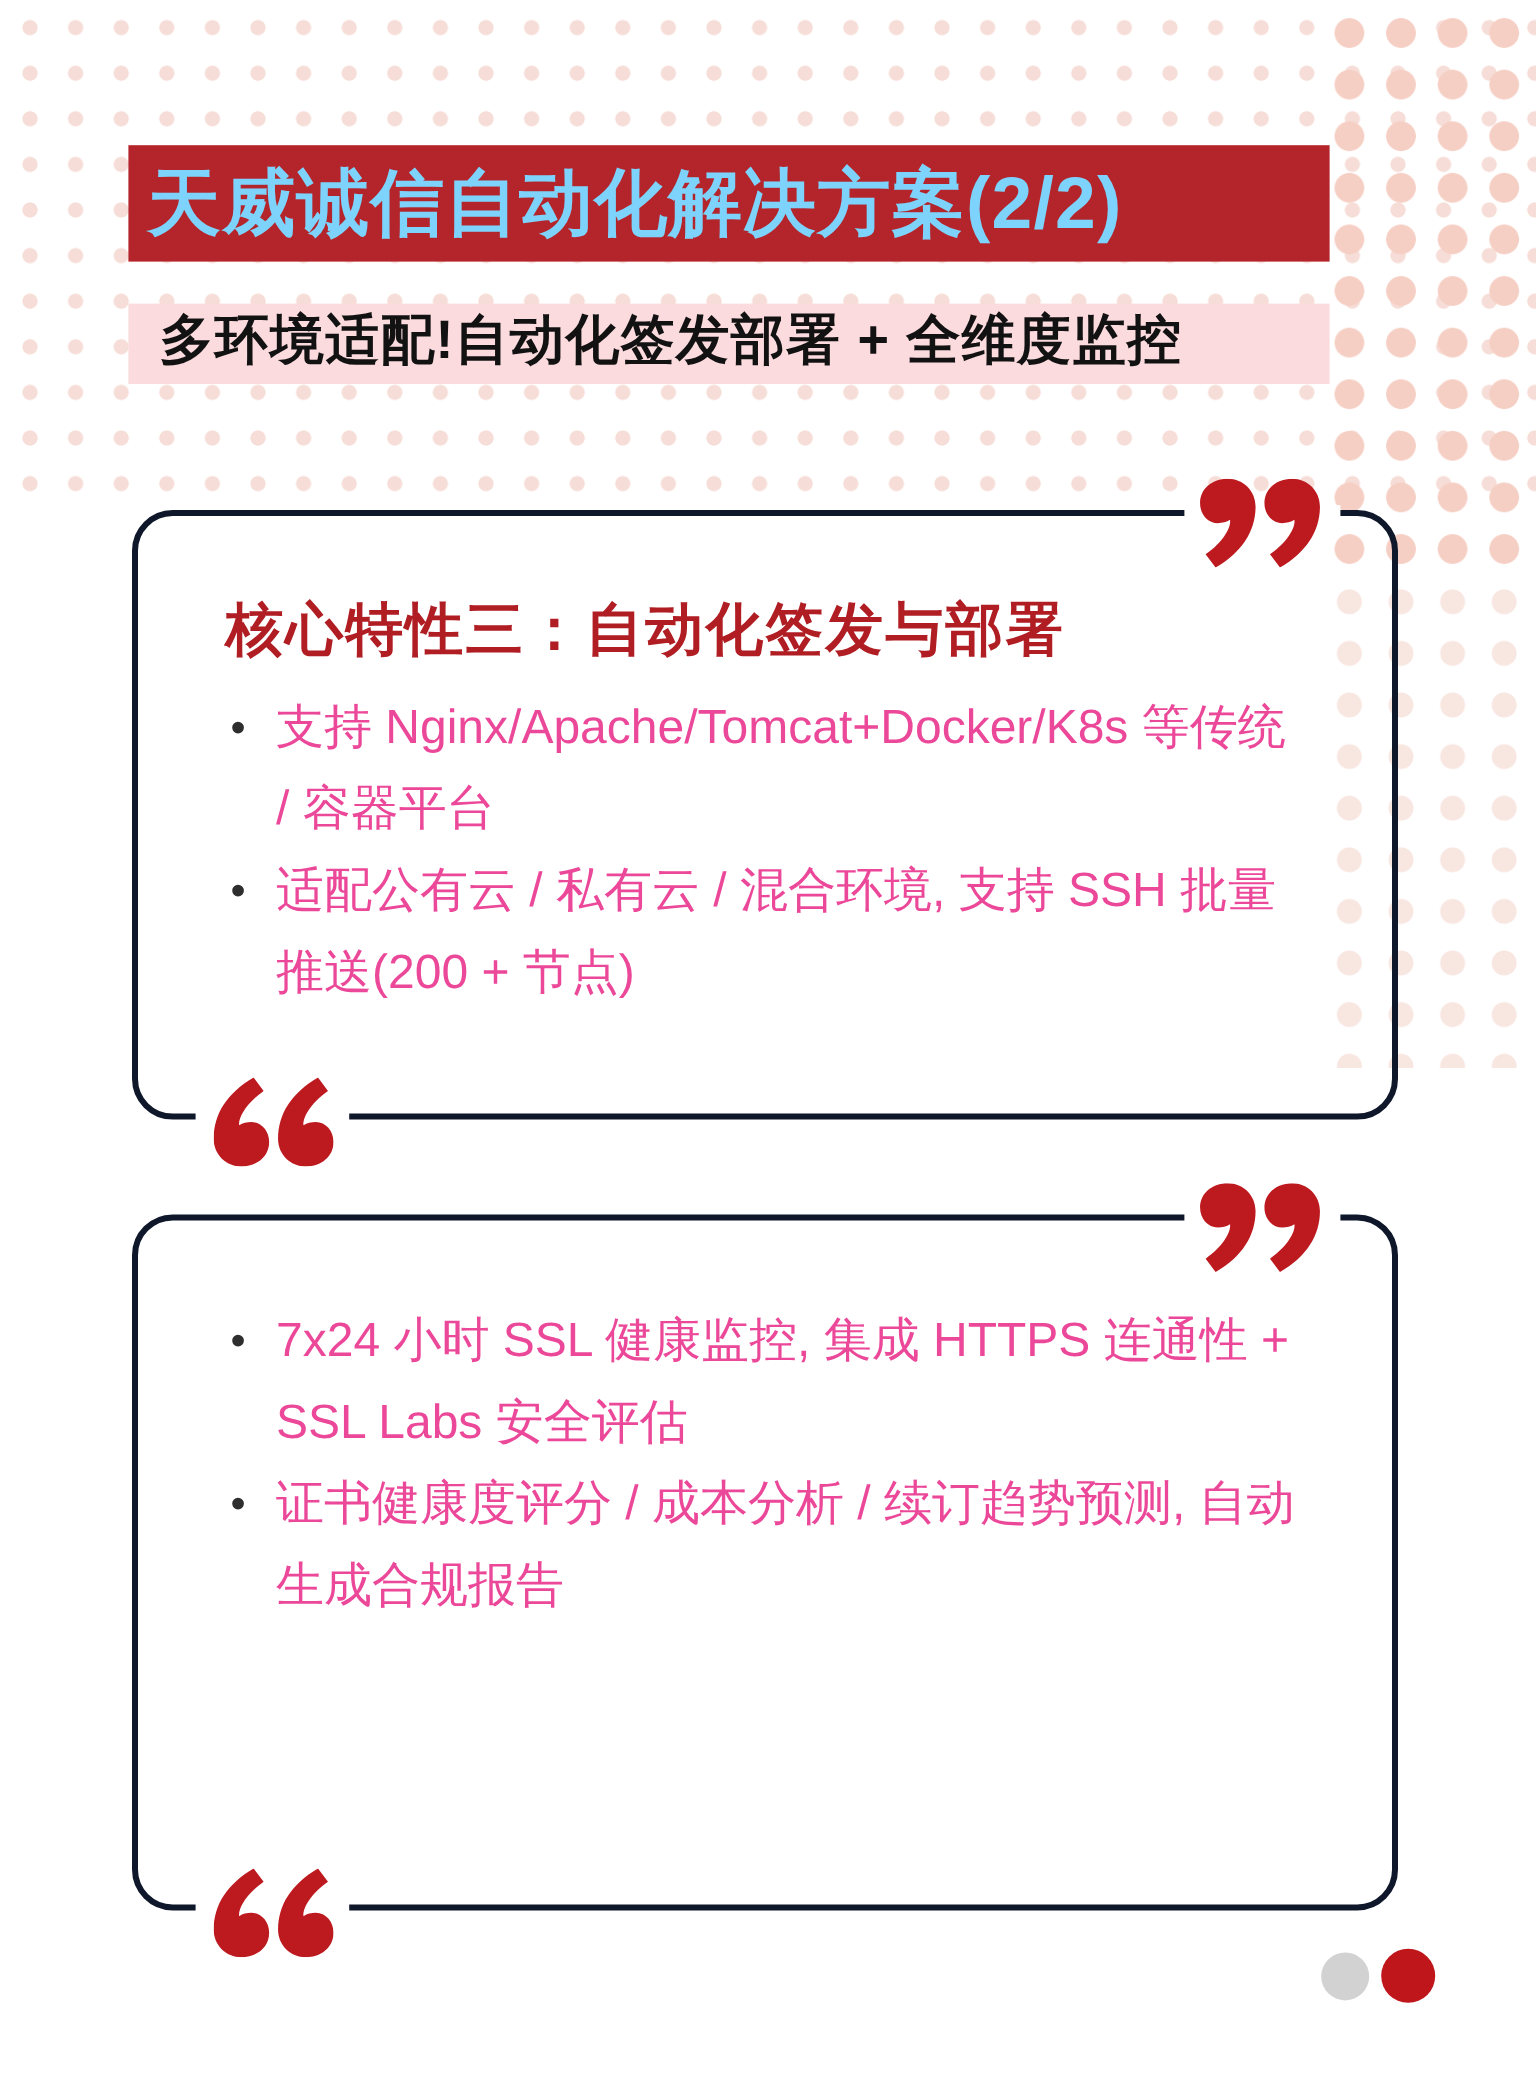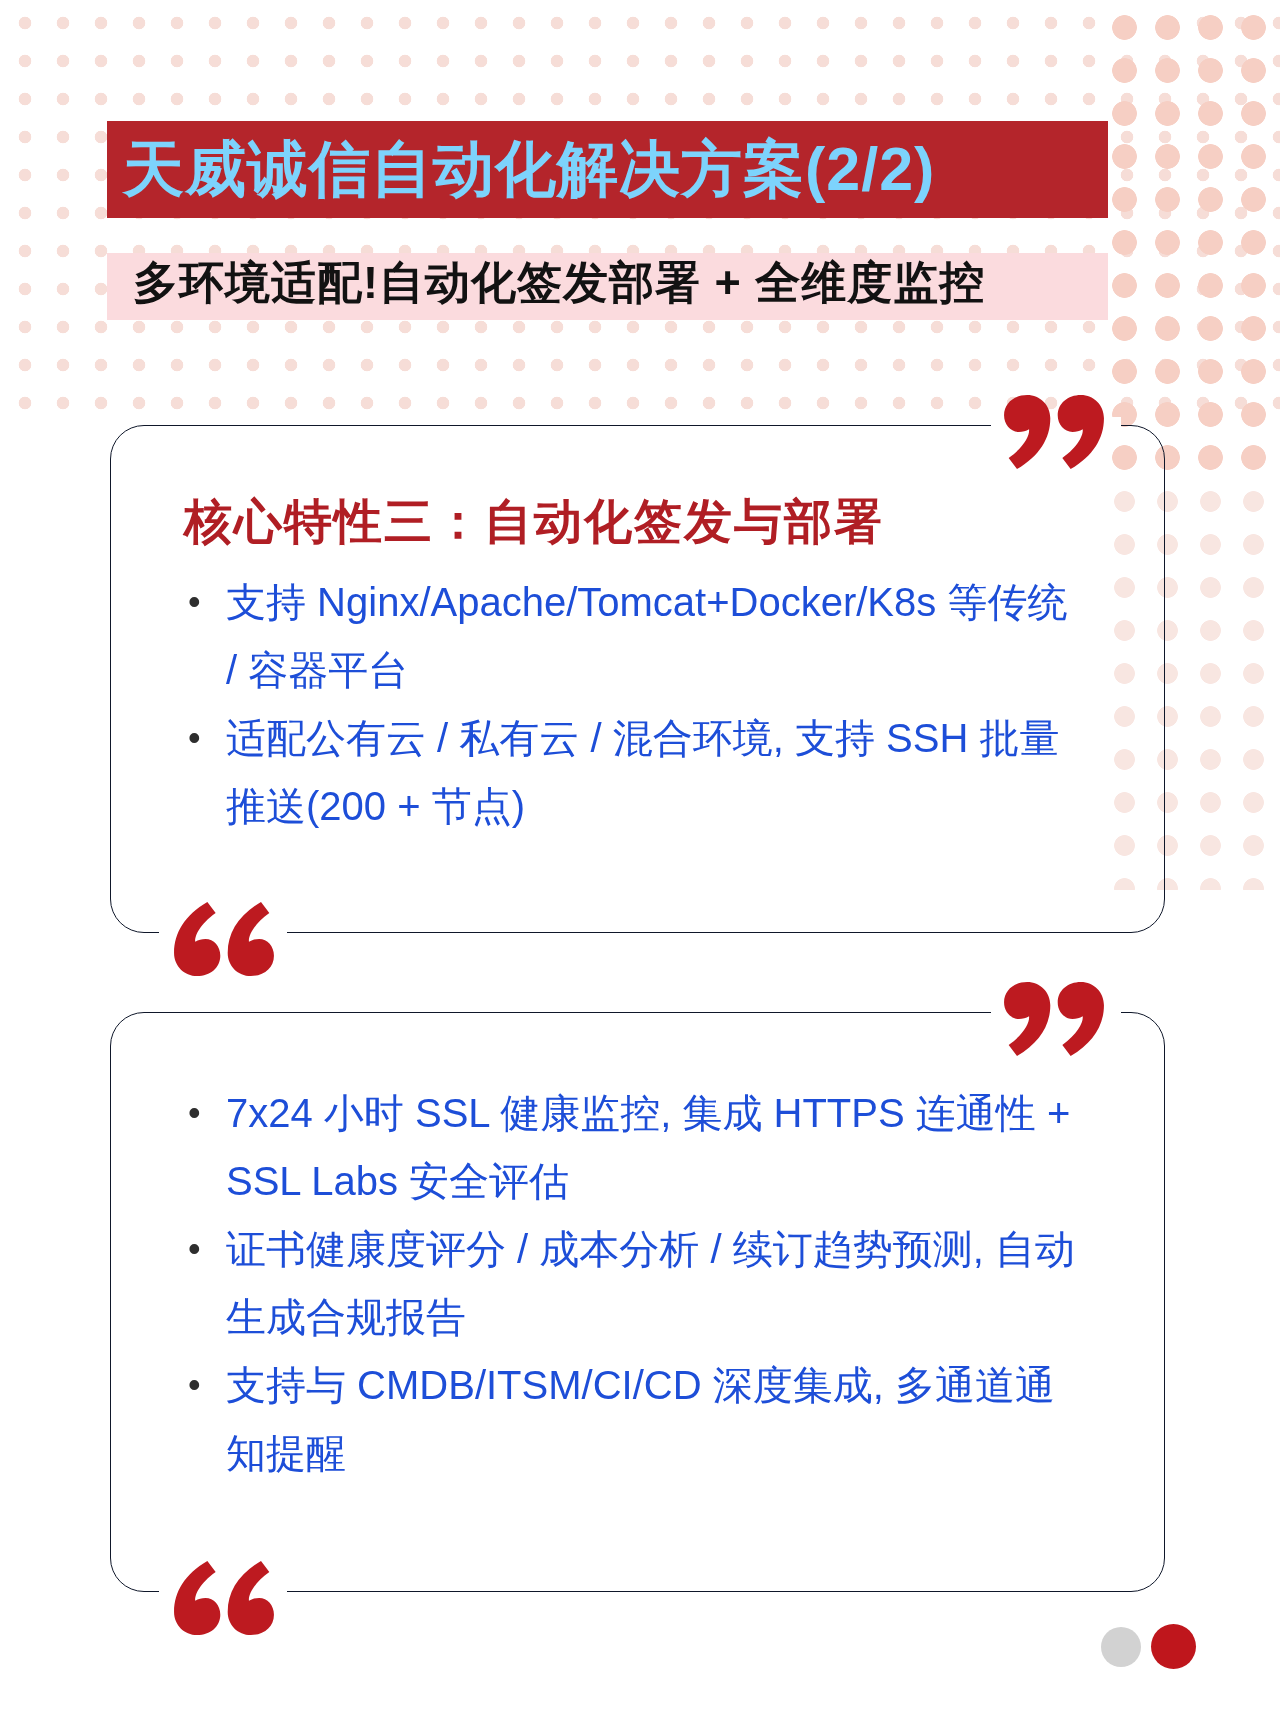--- a/index.html
+++ b/index.html
@@ -43,38 +43,38 @@
     color:#121212;
     display:flex;
     padding-left:26px;box-sizing:border-box;
     font-size:45px;font-weight:900;letter-spacing:1px;
     white-space:nowrap;
   }
   
   .card{
     position:absolute;left:110px;width:1055px;
     box-sizing:border-box;
-    border:1px solid #0f172a;
+    border:5px solid #0f172a;
     border-radius:34px;
     background:transparent;
     padding:66px 38px 0 73px;
   }
   .card-1{top:425px;height:508px;}
   .card-2{top:1012px;height:580px;}
   .card h2{
     margin:0 0 16px 0;
     font-size:48px;line-height:60px;font-weight:900;
     color:var(--heading-red);
     letter-spacing:2px;
     white-space:nowrap;
   }
   .card ul{
     margin:0;padding:0;list-style:none;
     font-size:40px;line-height:68px;font-weight:500;
-    color:#1d4ed8;
+    color:#ec4899;
     width:905px;
   }
   .card li{position:relative;padding-left:42px;}
   .card li::before{
     content:"\2022";
     position:absolute;left:4px;top:0;
     font-size:36px;color:#2e2e2e;
   }
   
   .gap{position:absolute;background:#ffffff;}
@@ -140,21 +140,20 @@
     </div>
     <div class="quote quote-bottom">
       <svg viewBox="0 0 108 80">
         <path d="M25,0 C39,0 50,11 50,25 C50,47 38,66 14,80 L5,68 C22,56 28,43 27,37 C24,39 20,40 16,40 C7,40 0,32 0,22 C0,9 11,0 25,0 Z"></path>
         <path transform="translate(58,0)" d="M25,0 C39,0 50,11 50,25 C50,47 38,66 14,80 L5,68 C22,56 28,43 27,37 C24,39 20,40 16,40 C7,40 0,32 0,22 C0,9 11,0 25,0 Z"></path>
       </svg>
     </div>
     <ul>
       <li>7x24 小时 SSL 健康监控, 集成 HTTPS 连通性 + SSL Labs 安全评估</li>
       <li>证书健康度评分 / 成本分析 / 续订趋势预测, 自动生成合规报告</li>
-      <li>支持与 CMDB/ITSM/CI/CD 深度集成, 多通道通知提醒</li>
     </ul>
   </div>
 
   <div class="pagination">
     <div class="page-dot page-dot-inactive"></div>
     <div class="page-dot page-dot-active"></div>
   </div>
 
 </div>
 

